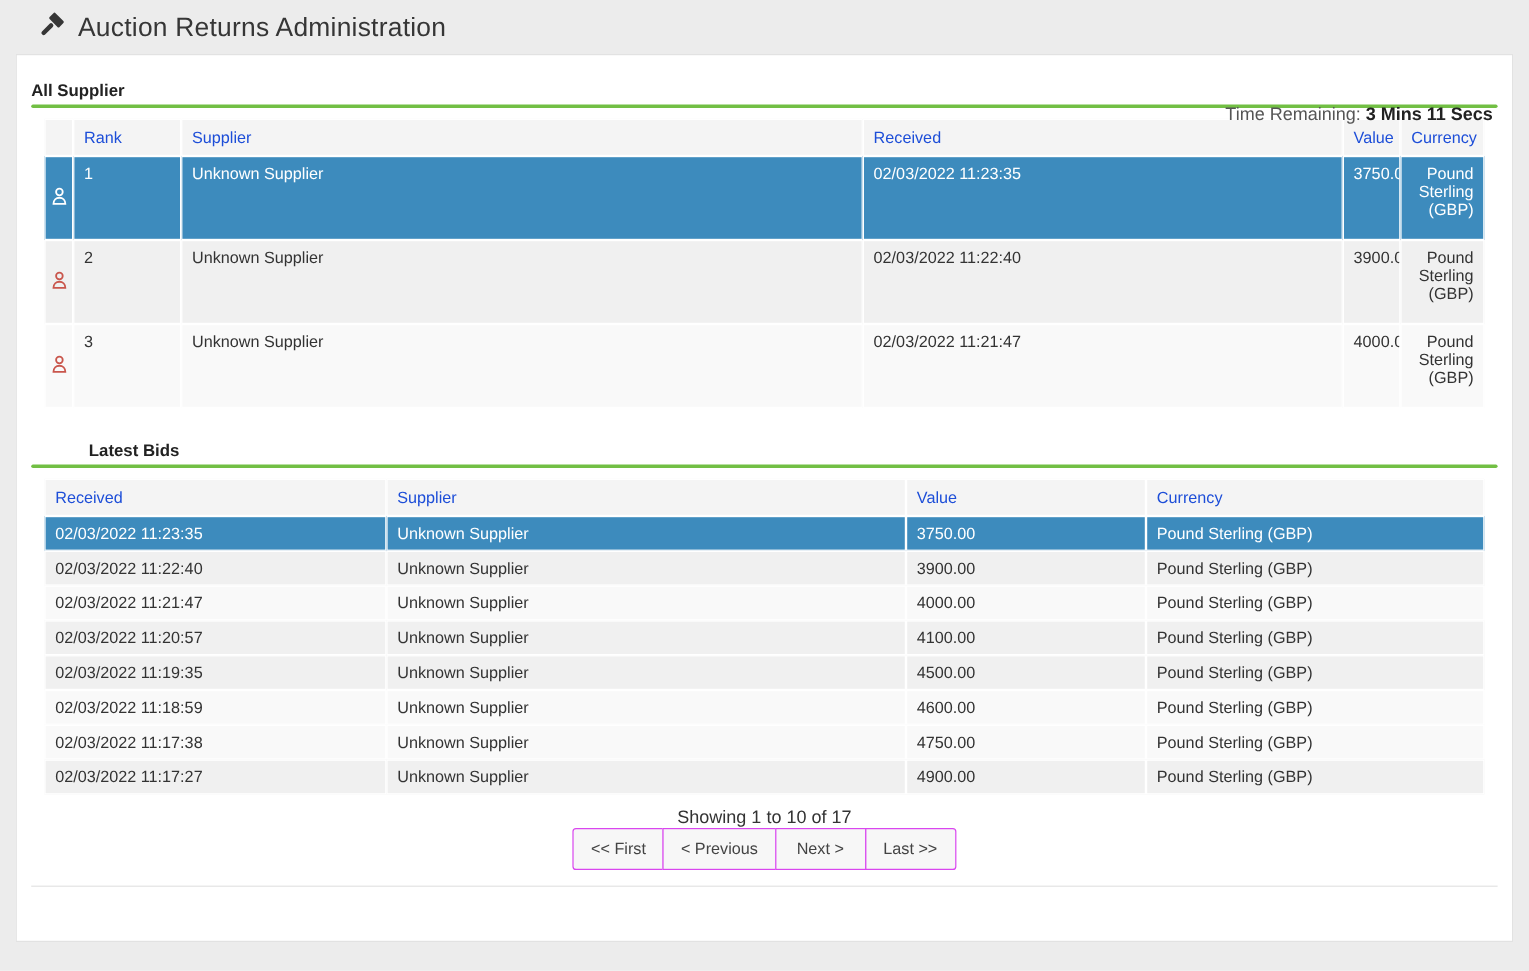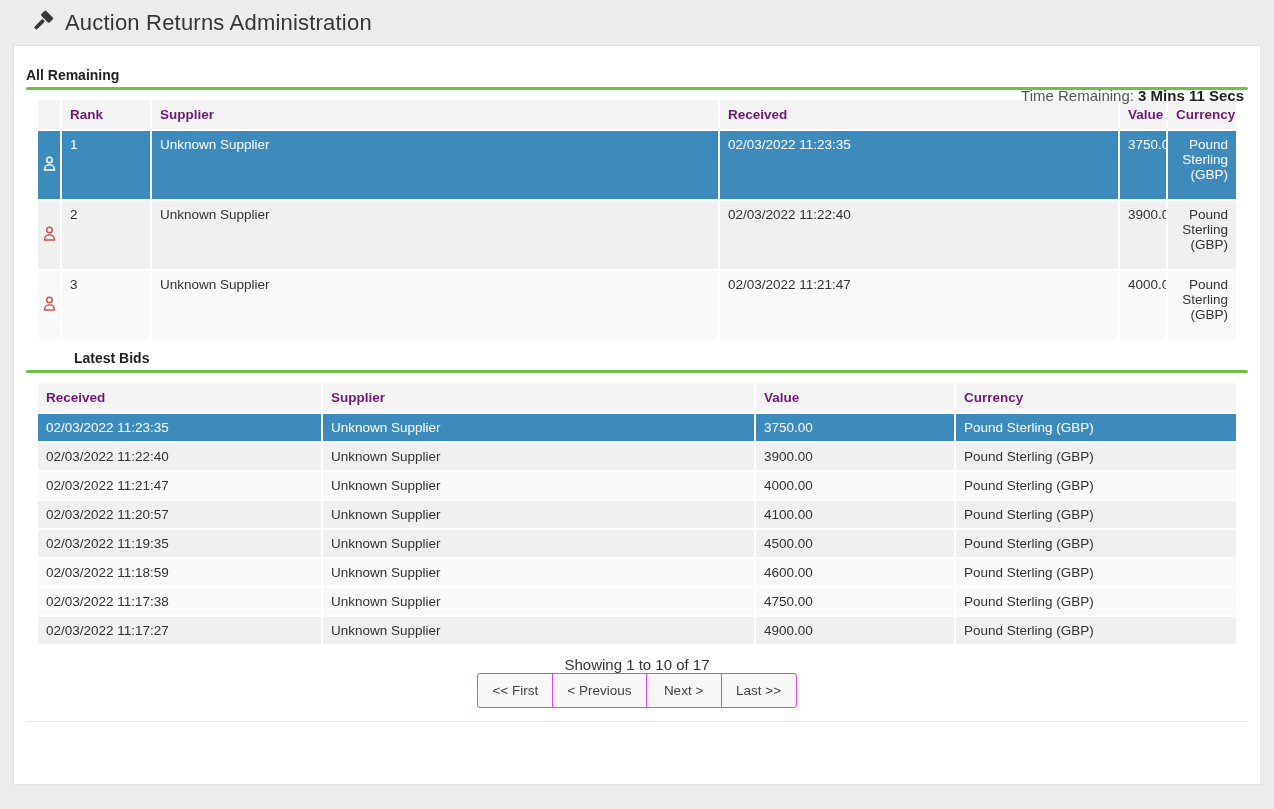--- a/index.html
+++ b/index.html
@@ -22,33 +22,33 @@
     margin: 0 13px; background: #fff;
     border: 1px solid #e2e2e2;
     padding: 6px 12px 10px;
     min-height: 740px;
   }
 
   .section-head { position: relative; }
   .time-remaining { position: absolute; top: 20px; right: 4px; font-size: 15px; color: #555; }
   .time-remaining b { color: #222; font-weight: 700; }
   .section-title { font-size: 14px; font-weight: 700; color: #222; margin: 15px 0 4px; }
-  .section-title.second { margin-top: 10px; padding-left: 48px; }
+  .section-title.second { margin-top: 27px; padding-left: 48px; }
   .green-rule { height: 3px; background: #72bf44; border-radius: 2px; }
 
   
   table {
     border-collapse: separate; border-spacing: 0;
     table-layout: fixed;
     width: calc(100% - 22px);
     margin: 9px 11px 0;
     font-size: 13.5px;
   }
   th, td { border: 1px solid #fff; padding: 6px 8px; overflow: hidden; }
-  thead th { background: #f4f4f4; font-weight: 700; text-align: left; color: #701a75; padding: 7px 8px; }
+  thead th { background: #f4f4f4; font-weight: 400; text-align: left; color: #1d4ed8; padding: 7px 8px; }
   .col-right { text-align: right; }
 
   tr.stripe-even td { background: #f0f0f0; }
   tr.stripe-odd  td { background: #f9f9f9; }
   tr.row-selected td { background: #3d8bbd; color: #fff; }
 
   
   #suppliers-table td { vertical-align: top; }
   #suppliers-table tr.data-row { height: 70px; }
   #suppliers-table td.icon-cell { vertical-align: middle; text-align: center; padding: 4px 2px; }
@@ -85,21 +85,21 @@
   <span class="page-title">Auction Returns Administration</span>
 </div>
 
 <div class="card">
 
   <div class="section-head">
     <div class="time-remaining">
       <span>Time Remaining:</span>
       <b>3 Mins 11 Secs</b>
     </div>
-    <div class="section-title">All Remaining</div>
+    <div class="section-title">All Supplier</div>
     <div class="green-rule"></div>
   </div>
 
   <table id="suppliers-table">
     <colgroup>
         <col style="width:24px">
         <col style="width:90px">
         <col>
         <col style="width:400px">
         <col style="width:48px">

